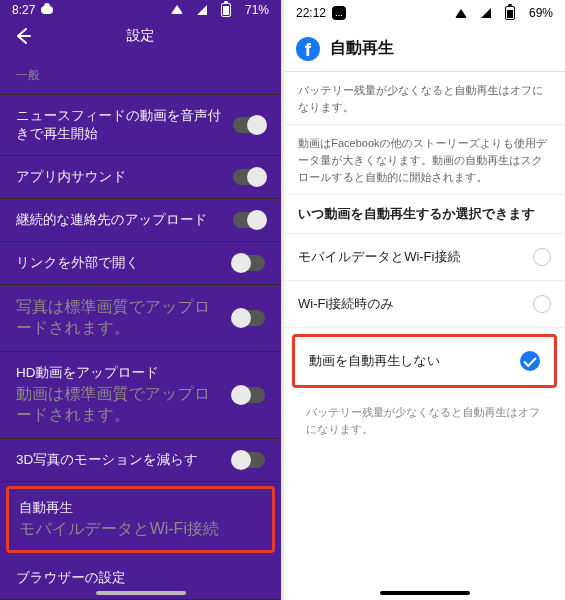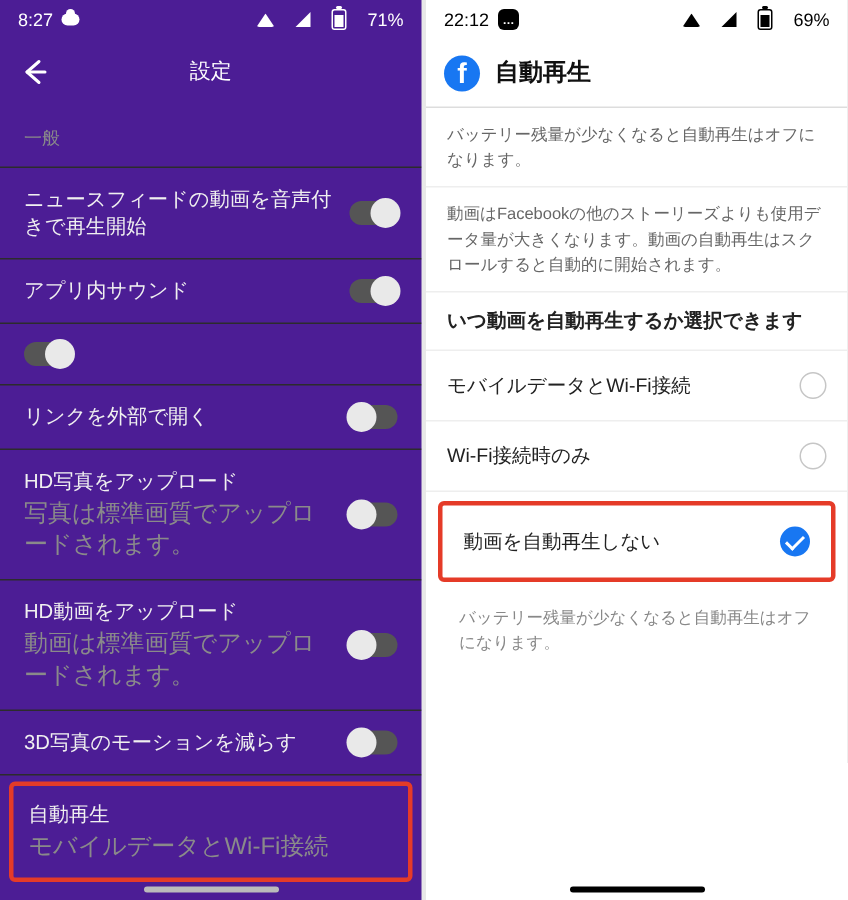--- a/index.html
+++ b/index.html
@@ -227,31 +227,33 @@
         </div>
       <div class="toggle"></div>
     </div>
     <div class="row">
       <div class="row-text">
           <div class="row-title">アプリ内サウンド</div>
         </div>
       <div class="toggle"></div>
     </div>
     <div class="row">
+      <div class="row-text">
+          <div class="row-title">継続的な連絡先のアップロード</div>
+        </div>
       <div class="toggle"></div>
     </div>
     <div class="row">
       <div class="row-text">
           <div class="row-title">リンクを外部で開く</div>
         </div>
       <div class="toggle off"></div>
     </div>
     <div class="row">
       <div class="row-text">
-        <div class="row-title">HD写真をアップロード</div>
         <div class="row-sub">写真は標準画質でアップロードされます。</div>
       </div>
       <div class="toggle off"></div>
     </div>
     <div class="row">
       <div class="row-text">
         <div class="row-title">HD動画をアップロード</div>
         <div class="row-sub">動画は標準画質でアップロードされます。</div>
       </div>
       <div class="toggle off"></div>
@@ -265,20 +267,25 @@
 
     <div class="highlight-box">
       <div class="row">
         <div class="row-text">
           <div class="row-title">自動再生</div>
           <div class="row-sub">モバイルデータとWi-Fi接続</div>
         </div>
       </div>
     </div>
 
+    <div class="row">
+      <div class="row-text">
+          <div class="row-title">ブラウザーの設定</div>
+        </div>
+    </div>
   </div>
 
   <div class="home-ind"></div>
 </div>
 
 <div class="phone light">
   <div class="statusbar">
     <div class="status-left">
       <span>22:12</span>
       <span class="line-icon">…</span>

